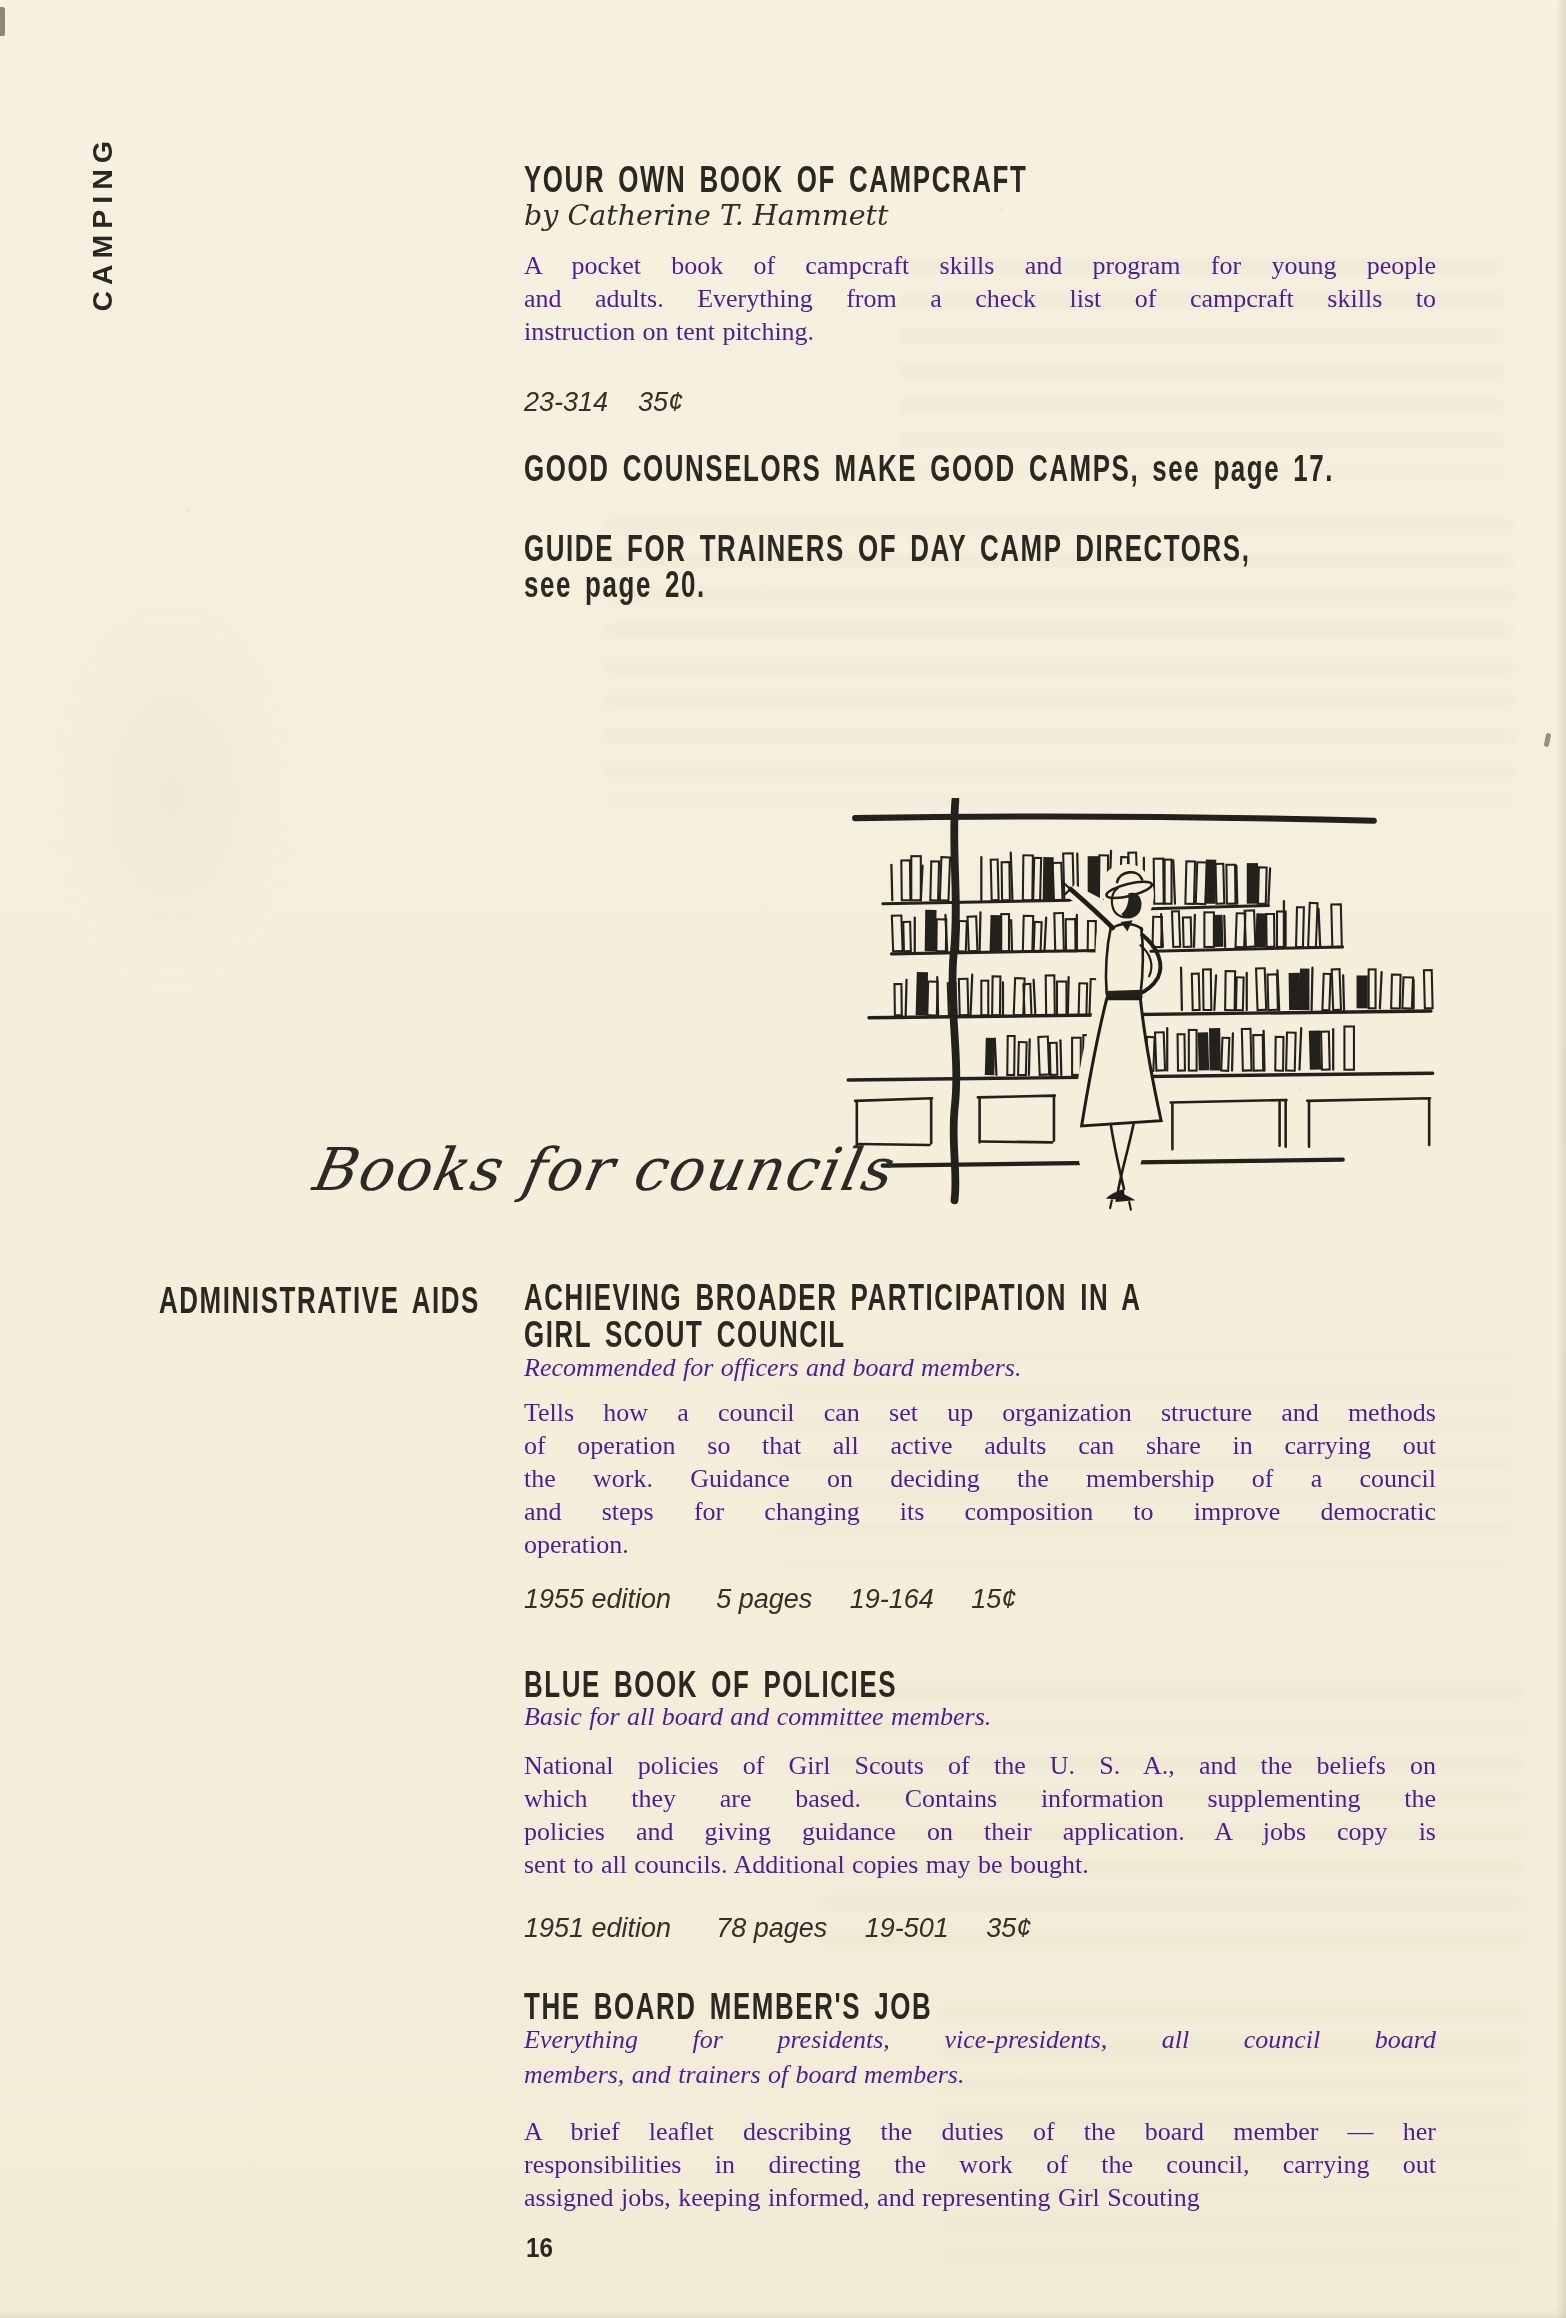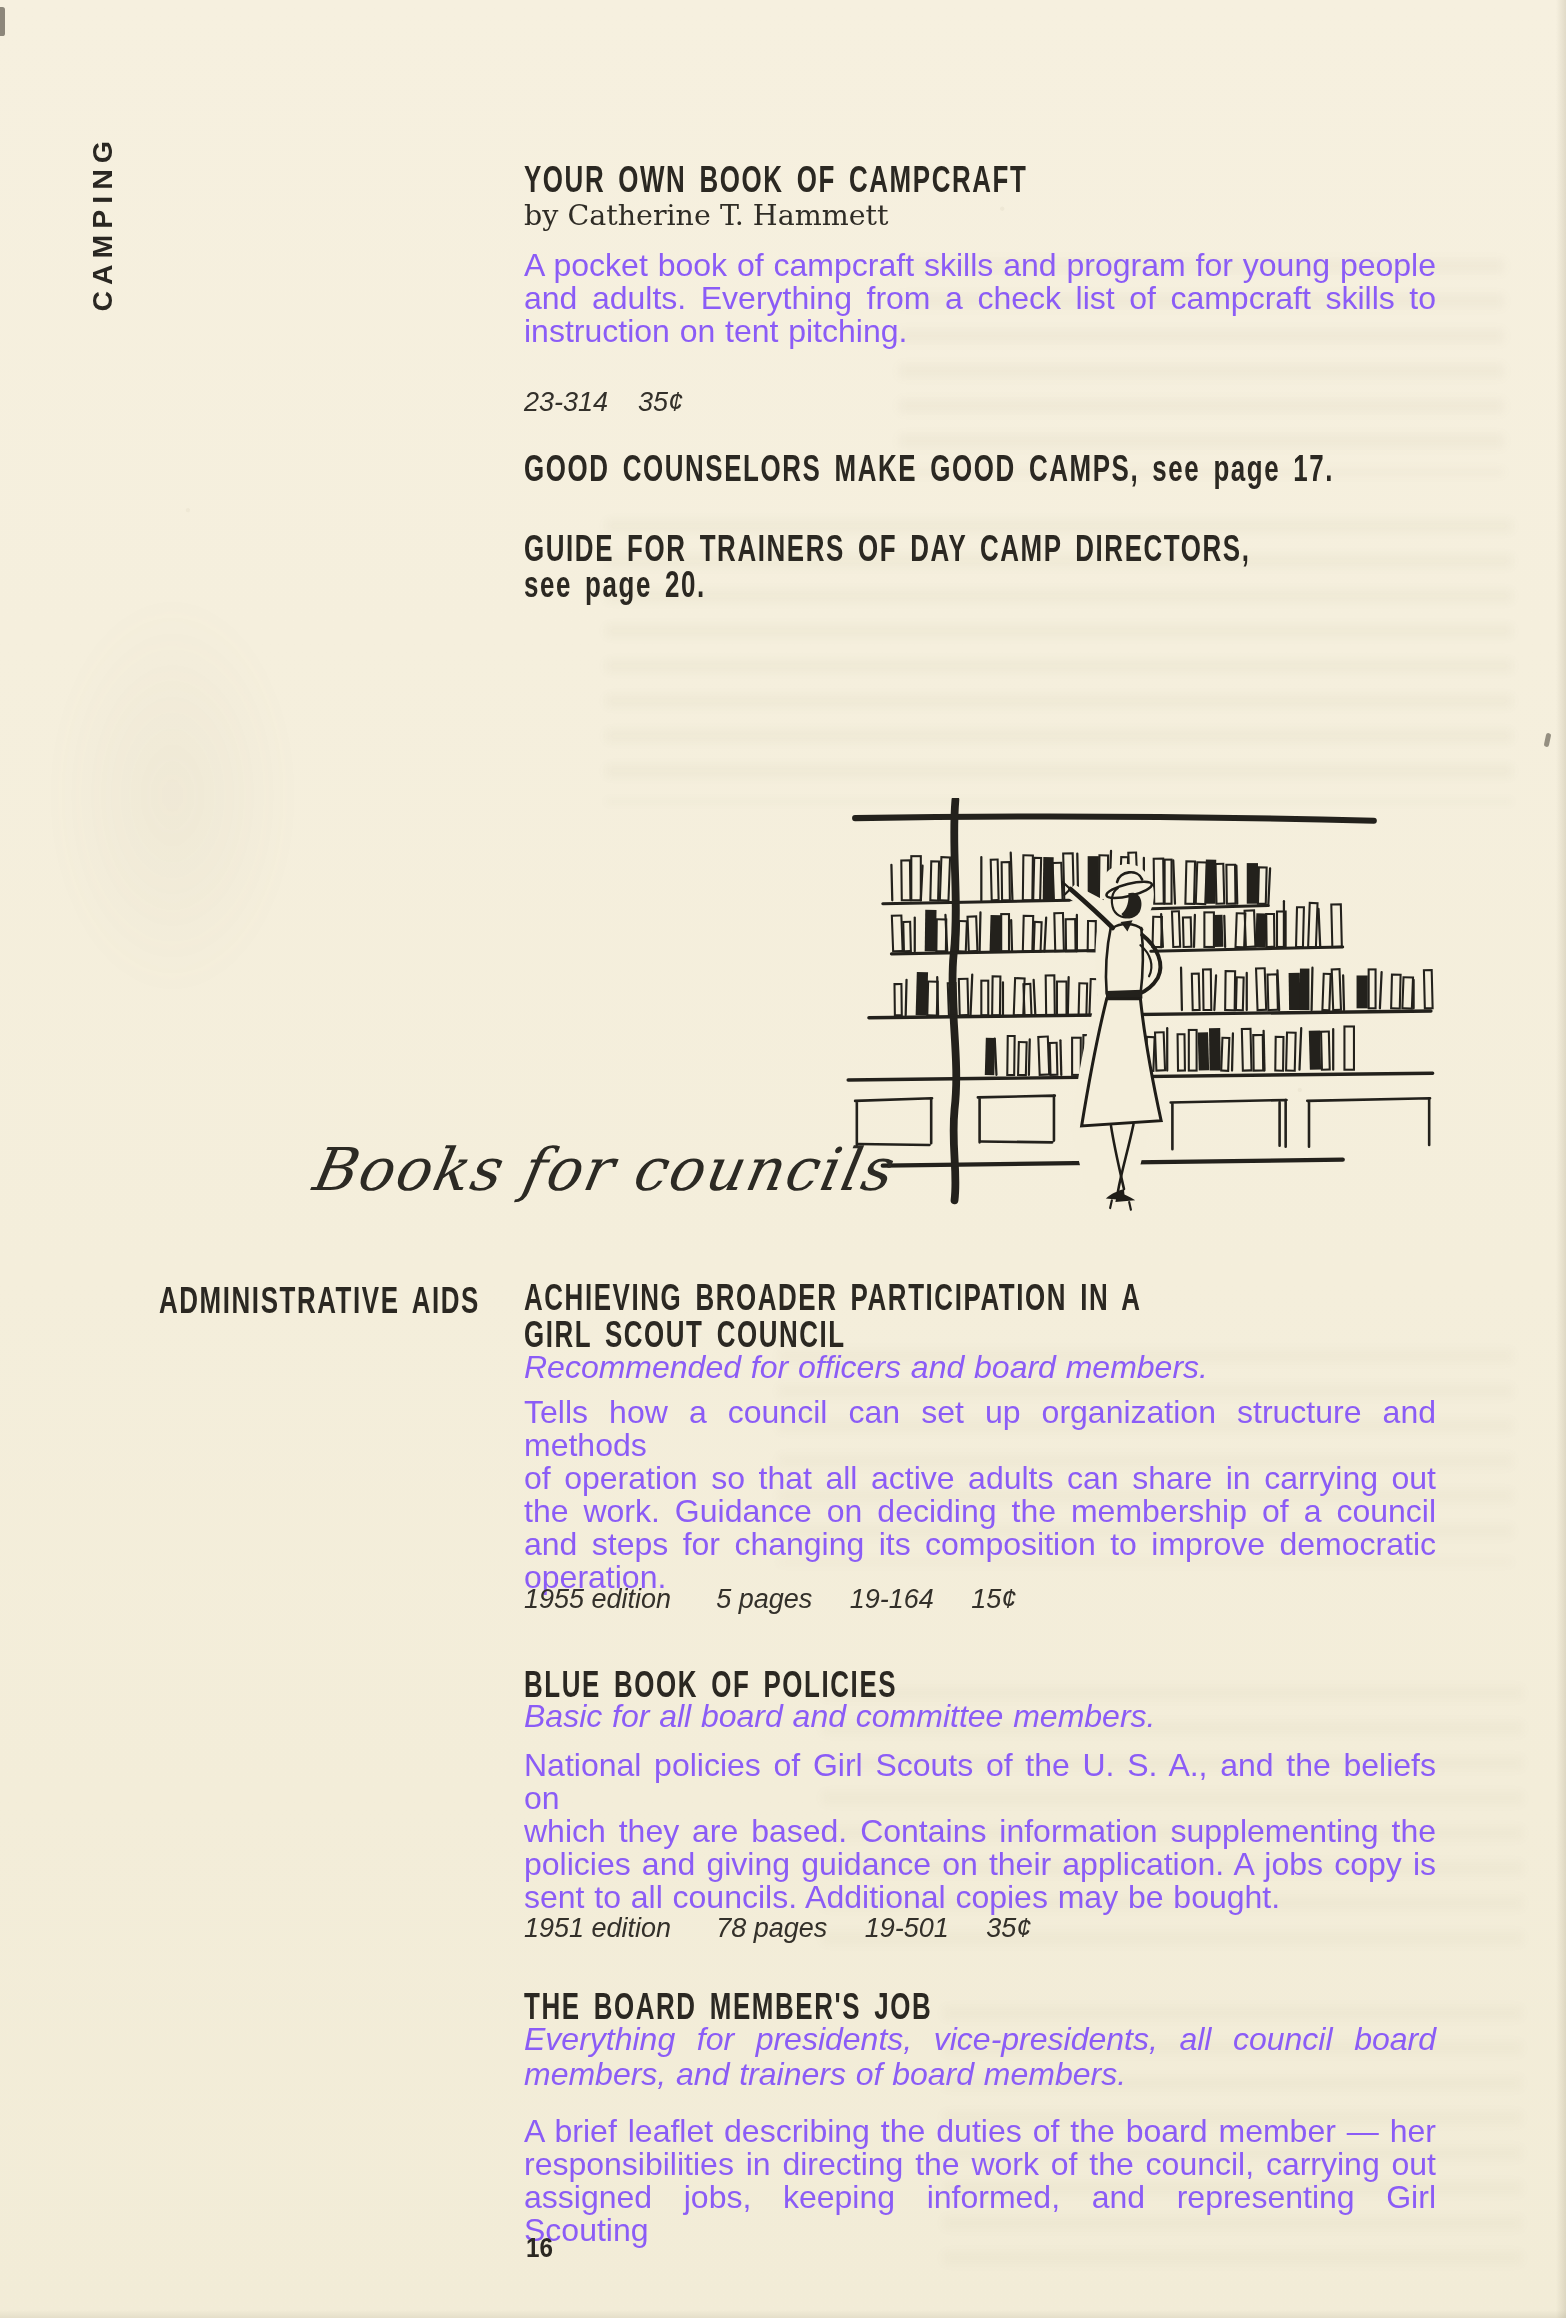--- a/index.html
+++ b/index.html
@@ -43,28 +43,28 @@
     letter-spacing:2.2px;word-spacing:6px;color:#2b2822;
     transform:scaleX(.72);transform-origin:0 0;}
 
   .admin-label{position:absolute;left:159px;top:1280px;white-space:pre;
     font-family:"Liberation Sans",sans-serif;font-weight:700;font-size:36px;
     letter-spacing:2.2px;word-spacing:6px;color:#2b2822;
     transform:scaleX(.72);transform-origin:0 0;}
 
   
   .para{position:absolute;left:524px;width:912px;
-    font-family:Liberation Sans, sans-serif;font-size:32px;line-height:33px;
-    color:#8b5cf6;word-spacing:0.9px;}
+    font-family:Liberation Serif, serif;font-size:26px;line-height:33px;
+    color:#4c1d95;word-spacing:0.9px;}
   .para.it{font-style:italic;line-height:35px;}
   .tline{text-align:justify;text-align-last:justify;}
   .tline.last{text-align:justify;text-align-last:left;}
 
   .byline{position:absolute;left:524px;font-family:"DejaVu Serif",serif;
-    font-size:28.5px;color:#2f2c26;}
+    font-style:italic;font-size:28.5px;color:#2f2c26;}
   .meta{position:absolute;left:524px;white-space:pre;
     font-family:Liberation Sans, sans-serif;font-style:italic;font-size:27px;color:#33302a;}
 
   .script-head{position:absolute;left:308px;top:1135px;
     font-family:"DejaVu Serif",serif;font-style:italic;font-size:59px;
     color:#2c2a24;transform:skewX(-12deg);transform-origin:0 100%;
     letter-spacing:1.7px;}
 
   .pagenum{position:absolute;left:526px;top:2231px;
     font-family:"Liberation Sans",sans-serif;font-weight:700;font-size:28.5px;

